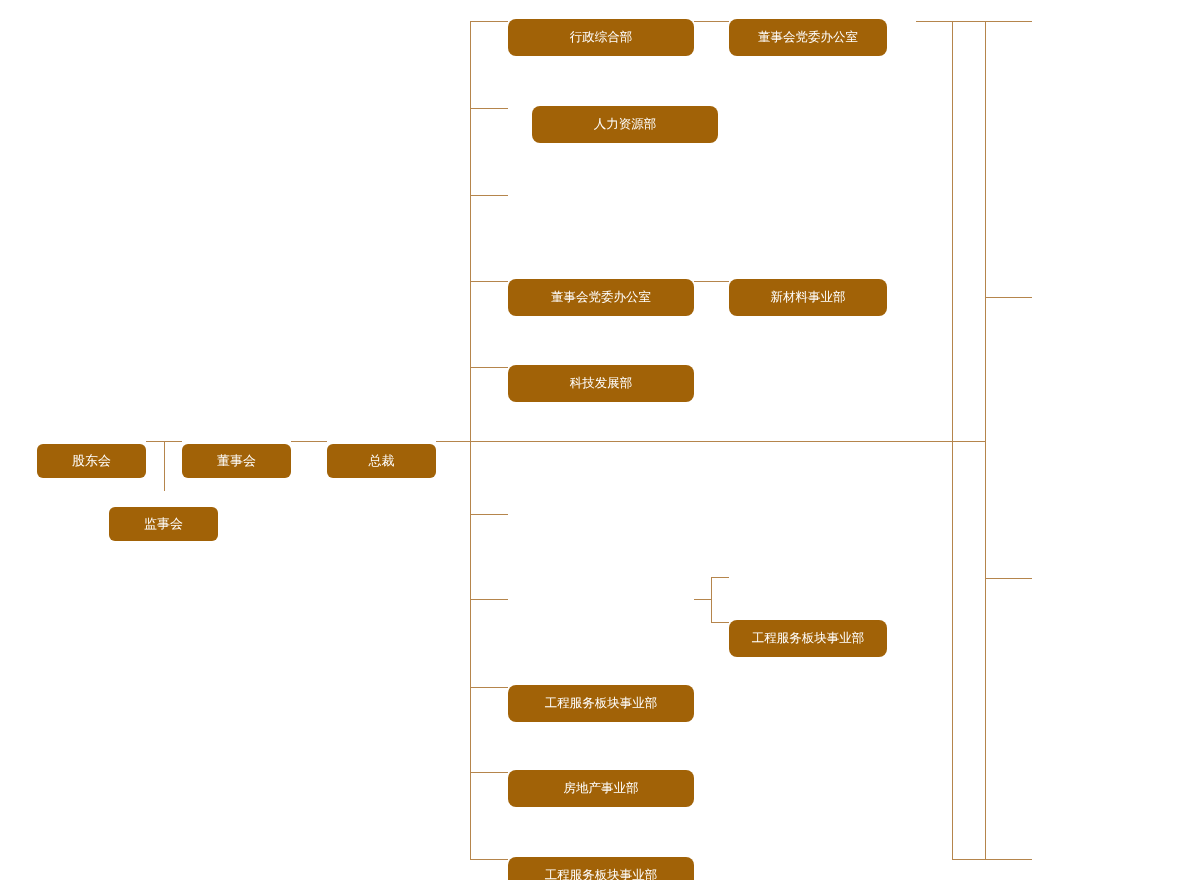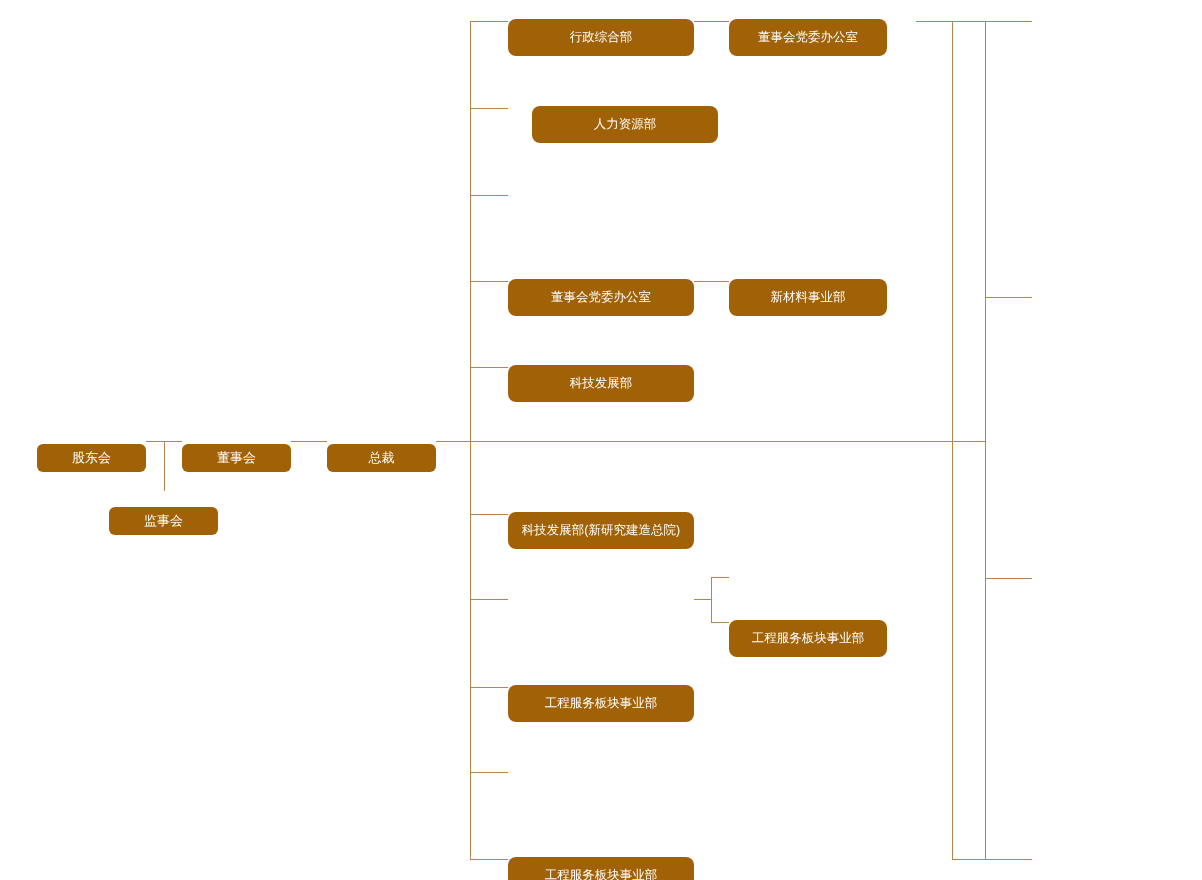--- a/index.html
+++ b/index.html
@@ -14,21 +14,21 @@
   .node {
     position:absolute;
     background:#a16207;
     color:#ffffff;
     display:flex; align-items:center; justify-content:center;
     white-space:nowrap;
     text-align:center;
     margin-top:16px;
   }
   .node.small {
-    width:109px; height:28px;
+    width:109px; height:34px;
     border-radius:6px;
     font-size:13px;
   }
   .node.dept {
     width:186px; height:37px;
     border-radius:8px;
     font-size:12.5px;
   }
   .node.sub {
     width:158px; height:37px;
@@ -80,21 +80,21 @@
 
   <div class="node small" style="left:37px;top:428px">股东会</div>
   <div class="node small" style="left:109px;top:491px">监事会</div>
   <div class="node small" style="left:182px;top:428px">董事会</div>
   <div class="node small" style="left:327px;top:428px">总裁</div>
 
   <div class="node dept" style="left:508px;top:3px">行政综合部</div>
   <div class="node dept" style="left:532px;top:90px">人力资源部</div>
   <div class="node dept" style="left:508px;top:263px">董事会党委办公室</div>
   <div class="node dept" style="left:508px;top:349px">科技发展部</div>
-  <div class="node dept" style="left:508px;top:496px">科技发展部(新研究建造总院)</div>
   <div class="node dept" style="left:508px;top:669px">工程服务板块事业部</div>
+  <div class="node dept" style="left:508px;top:754px">房地产事业部</div>
   <div class="node dept" style="left:508px;top:841px">工程服务板块事业部</div>
 
   <div class="node sub" style="left:729px;top:3px">董事会党委办公室</div>
   <div class="node sub" style="left:729px;top:263px">新材料事业部</div>
   <div class="node sub" style="left:729px;top:604px">工程服务板块事业部</div>
 
 </div>
 
 </body></html>

